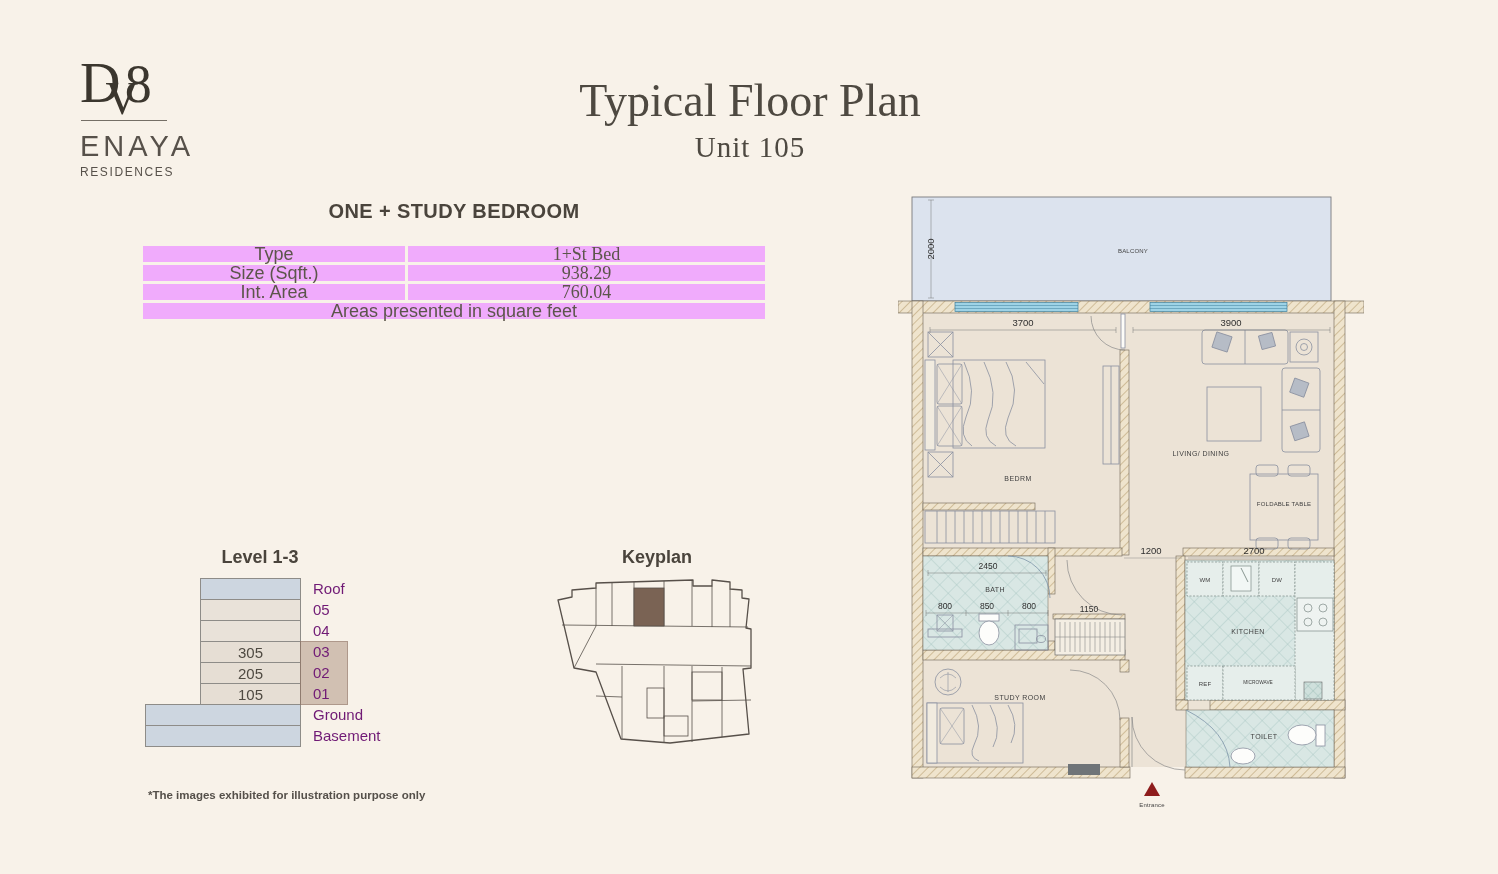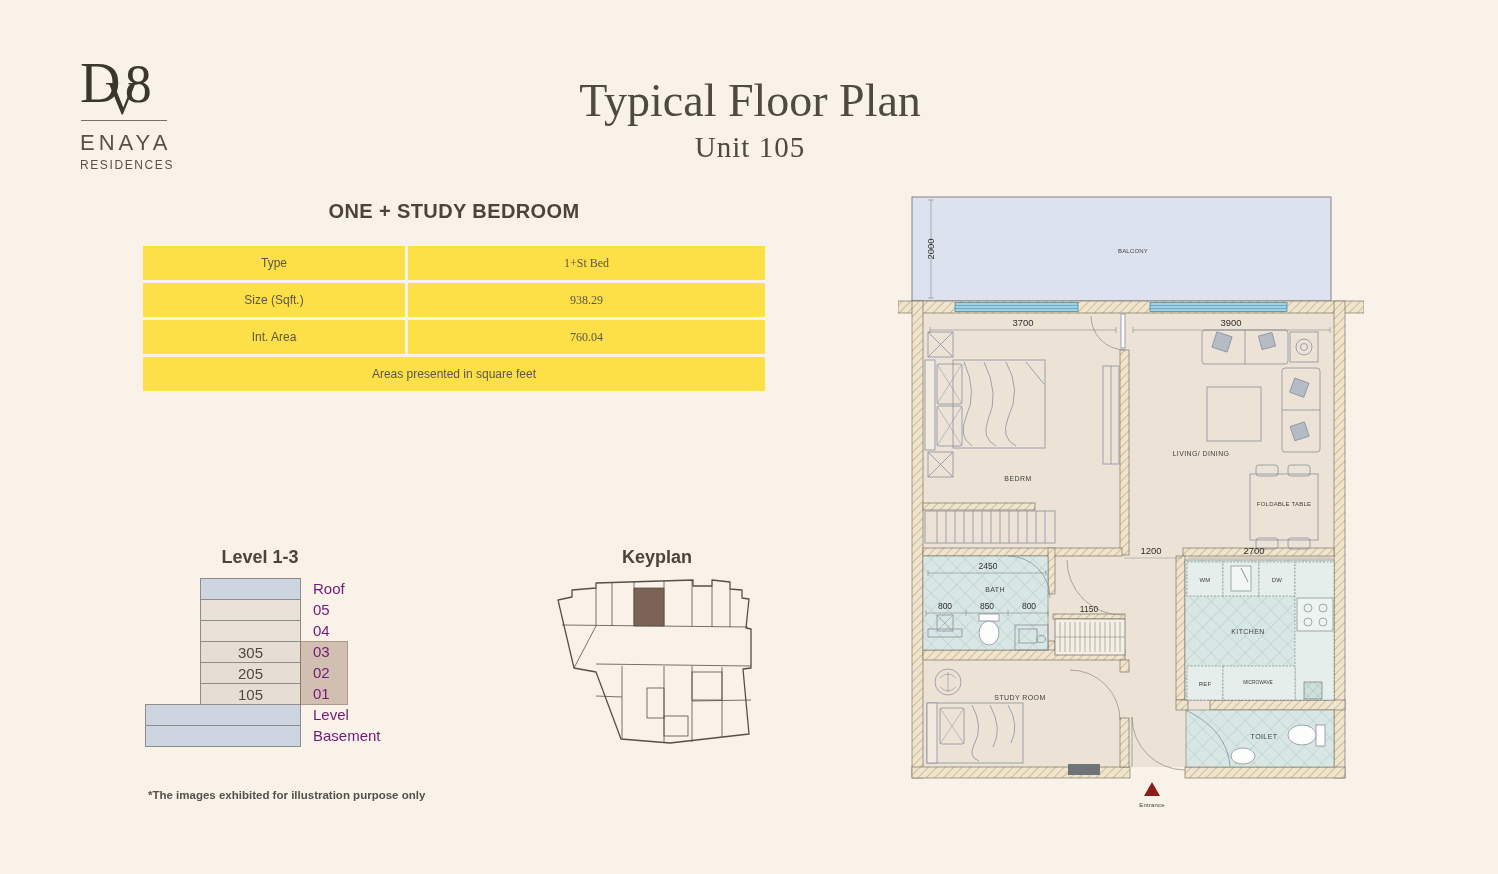--- a/index.html
+++ b/index.html
@@ -6,36 +6,36 @@
   .page{position:relative;width:1498px;height:874px;background:#f8f2e9;overflow:hidden;
         font-family:"Liberation Sans",sans-serif;color:#4c473f;}
 
   
   .logo{position:absolute;left:80px;top:54px;width:120px;}
   .monogram{font-family:"Liberation Serif",serif;color:#3b362e;font-size:54px;line-height:1.05;white-space:nowrap;}
   .m-d{font-size:56px;}
   .m-v{font-size:46px;position:relative;top:12px;margin-left:-15px;}
   .m-8{font-size:54px;position:relative;margin-left:-14px;}
   .logo-rule{width:86px;height:1px;background:#756f66;margin:7px 0 9px 1px;}
-  .logo-name{font-size:22px;letter-spacing:4px;color:#57514a;}
+  .logo-name{font-size:29px;letter-spacing:4px;color:#57514a;}
   .logo-sub{font-size:12px;letter-spacing:1.6px;color:#57514a;margin-top:2px;}
 
   
   .titleblock{position:absolute;left:450px;top:76px;width:600px;text-align:center;
               font-family:"Liberation Serif",serif;color:#4e4941;}
   .title-main{font-size:46px;line-height:1.1;}
   .title-sub{font-size:29px;letter-spacing:1px;margin-top:4px;}
 
   
   .section-title{position:absolute;left:143px;top:200px;width:622px;text-align:center;
                  font-size:20px;font-weight:bold;letter-spacing:.4px;color:#4a443c;}
   .table{position:absolute;left:143px;top:246px;width:622px;}
   .trow{display:flex;gap:3px;margin-bottom:3px;}
-  .tcell{background:#fde047;height:34px;display:flex;align-items:center;justify-content:center;
-         font-size:12px;color:#5c554b;}
+  .tcell{background:#f0abfc;height:16px;display:flex;align-items:center;justify-content:center;
+         font-size:18px;color:#5c554b;}
   .tcell.l{width:262px;}
   .tcell.r{flex:1;font-family:Liberation Serif, serif;}
   .tcell.full{flex:1;}
 
   
   .levels-title{position:absolute;left:145px;top:547px;width:230px;text-align:center;
                 font-size:18px;font-weight:bold;color:#4a443c;}
   .levels{position:absolute;left:145px;top:578px;width:240px;height:172px;}
   .lrow{position:absolute;border:1px solid #8e8c88;box-sizing:border-box;display:flex;
         align-items:center;justify-content:center;font-size:15px;color:#4f4a42;}
@@ -116,21 +116,21 @@
       </div>
     <div class="lrow wide lblue" style="top:126px"></div>
     <div class="lrow wide lblue" style="top:147px"></div>
     <div class="lhl"></div>
     <div class="llabel" style="top:0">Roof</div>
     <div class="llabel" style="top:21px">05</div>
     <div class="llabel" style="top:42px">04</div>
     <div class="llabel" style="top:63px">03</div>
     <div class="llabel" style="top:84px">02</div>
     <div class="llabel" style="top:105px">01</div>
-    <div class="llabel" style="top:126px">Level</div>
+    <div class="llabel" style="top:126px">Ground</div>
     <div class="llabel" style="top:147px">Basement</div>
   </div>
 
   <div class="keyplan-title">Keyplan</div>
   <svg class="keyplan" width="210" height="185" viewBox="0 0 210 185">
     <g fill="none" stroke="#57504a" stroke-width="1.3" stroke-linejoin="round">
       <path d="M6 24 L20 21 L20 14 L44 12 L44 7 L141 4 L141 10 L160 10 L160 4 L178 6 L178 13 L190 14 L190 22 L197 23 L194 52 L199 53 L199 92 L191 93 L197 158 L118 167 L69 163 L44 96 L22 92 Z"></path>
     </g>
     <g fill="none" stroke="#57504a" stroke-width="0.8">
       <path d="M10 49 L196 51"></path>

